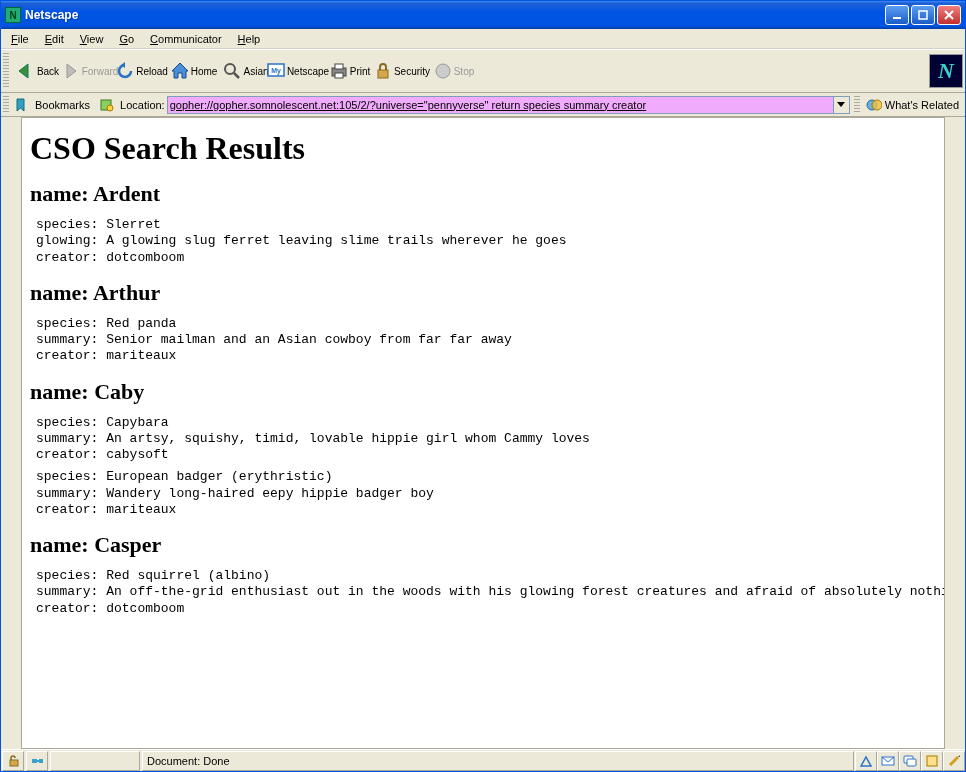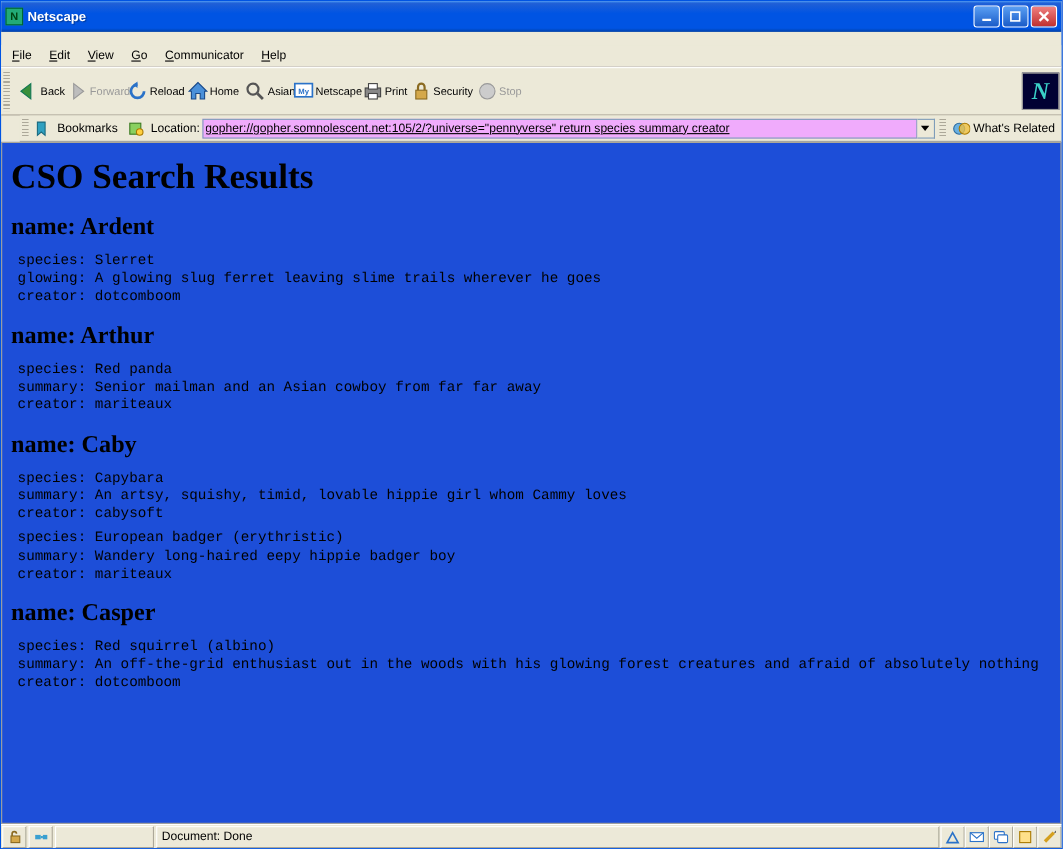--- a/index.html
+++ b/index.html
@@ -49,21 +49,20 @@
     background: linear-gradient(to bottom,#5a9ff3,#1a5bc8);
   }
   .winbtn.close { background: linear-gradient(to bottom,#f08080,#c03030); }
   
   .menubar {
     height: 20px;
     background: #ece9d8;
     border-bottom: 1px solid #d4d0c8;
     display:flex; align-items:center;
     padding: 0 2px;
-    margin-top: 12px;
   }
   .menubar span {
     padding: 2px 8px;
     font-size: 11px;
     cursor: default;
   }
   .menubar span:first-letter { text-decoration: underline; }
   
   .toolbar {
     height: 44px;
@@ -95,21 +94,20 @@
     border:1px solid #999;
     font-family: Georgia, serif;
   }
   
   .locbar {
     height: 24px;
     background:#ece9d8;
     border-bottom: 1px solid #aca899;
     display:flex;align-items:center;
     padding: 0 2px;
-    margin-left: 17px;
   }
   .locbar .grip { height: 18px; }
   .locbar .bm-ico {width:16px;height:16px;display:inline-flex;align-items:center;justify-content:center;margin:0 3px;}
   .locbar .lbl { font-size:11px; padding: 0 2px; }
   .locbar input {
     flex:1; height:18px;
     font-size:11px;
     border:1px solid #7f9db9;
     background:#f0abfc;
     padding: 0 2px;
@@ -124,23 +122,23 @@
     font-size:8px;
   }
   .locbar .sep { width:4px; }
   .locbar .related {
     display:flex;align-items:center;gap:3px;padding:0 4px;
     font-size:11px;
   }
   
   .content-wrap {
     flex:1;
-    background:#1d4ed8;
+    background:#ffffff;
     border:1px solid #aca899;
-    margin: 0 0;
+    margin: 0 20px;
     position:relative;
     overflow:hidden;
     display:flex;flex-direction:column;
   }
   .content {
     flex:1;
     overflow: scroll;
     padding: 6px 8px;
     font-family: "Times New Roman", serif;
     font-size: 16px;

